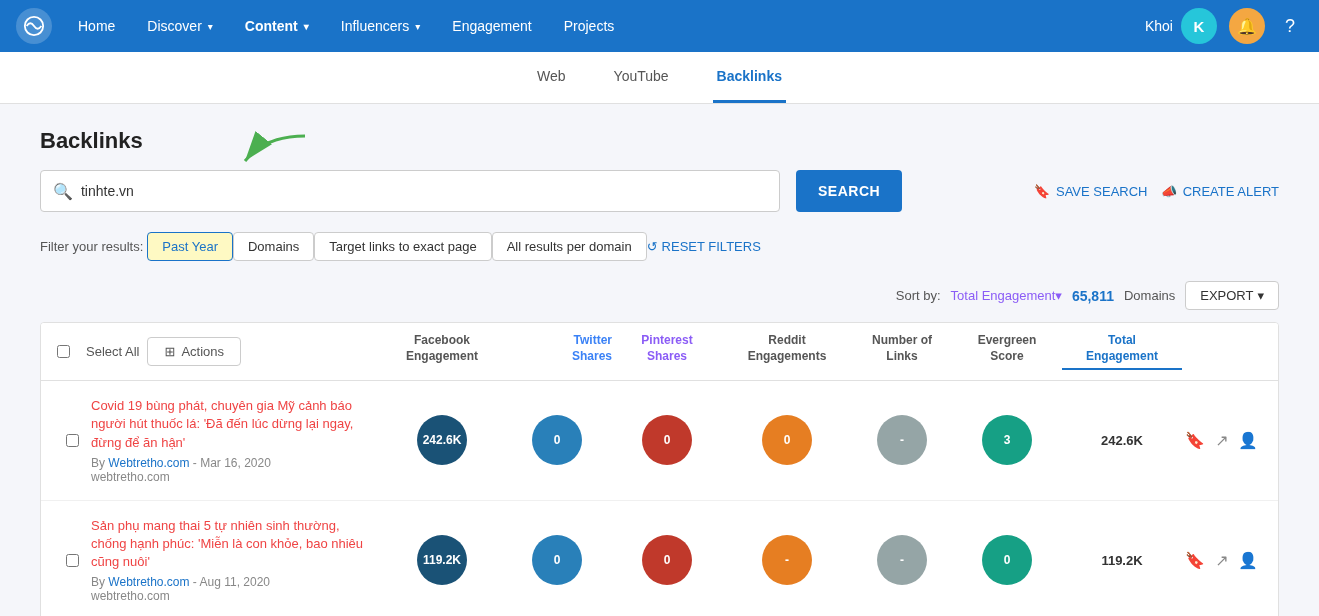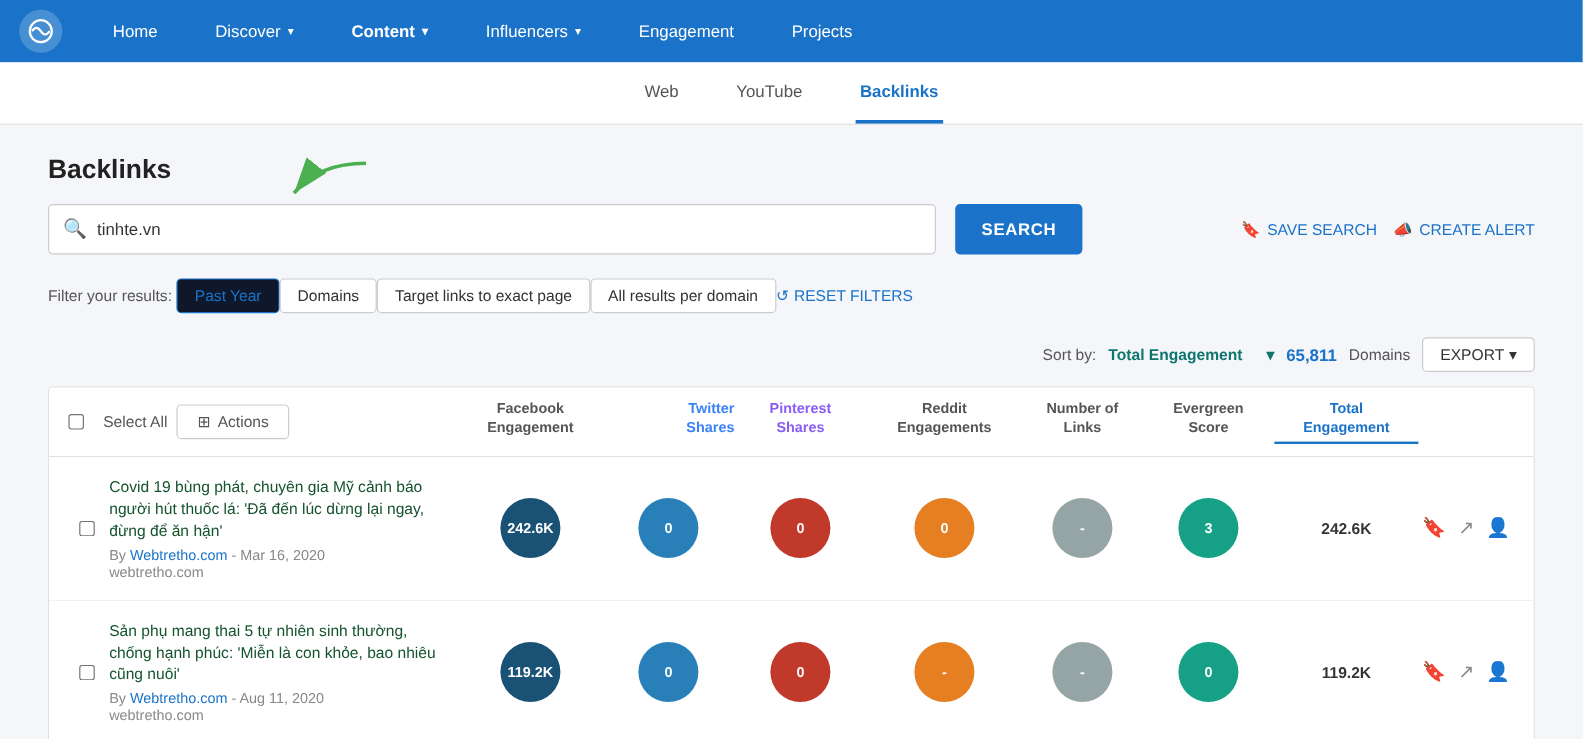--- a/index.html
+++ b/index.html
@@ -5,21 +5,21 @@
     * { box-sizing: border-box; margin: 0; padding: 0; }
     body { font-family: Arial, sans-serif; background: #f5f6fa; color: #333; font-size: 14px; }
 
     
     .navbar {
       background: #1a73c8;
       display: flex;
       align-items: center;
       height: 52px;
       padding: 0 16px;
-      gap: 20px;
+      gap: 4px;
     }
     .navbar .logo {
       width: 36px; height: 36px;
       background: rgba(255,255,255,0.2);
       border-radius: 50%;
       display: flex; align-items: center; justify-content: center;
       margin-right: 8px;
     }
     .navbar .logo svg { width: 22px; height: 22px; }
     .nav-item {
@@ -156,21 +156,21 @@
     .filter-btn {
       background: #fff;
       border: 1px solid #ccc;
       border-radius: 4px;
       padding: 6px 14px;
       font-size: 13px;
       color: #333;
       cursor: pointer;
     }
     .filter-btn.active {
-      background: #0f172a;
+      background: #fef9c3;
       border-color: #1a73c8;
       color: #1a73c8;
       font-weight: 500;
     }
     .reset-filters {
       background: none;
       border: none;
       color: #1a73c8;
       font-size: 13px;
       cursor: pointer;
@@ -185,27 +185,27 @@
       align-items: center;
       justify-content: flex-end;
       gap: 10px;
       margin-bottom: 12px;
       color: #555;
       font-size: 13px;
     }
     .sort-select {
       background: none;
       border: none;
-      color: #0f766e;
-      font-size: 13px;
-      cursor: pointer;
-      display: flex;
-      align-items: center;
-      gap: 20px;
-      font-weight: 700;
+      color: #8b5cf6;
+      font-size: 13px;
+      cursor: pointer;
+      display: flex;
+      align-items: center;
+      gap: 0;
+      font-weight: 400;
     }
     .results-count { color: #1a73c8; font-weight: bold; font-size: 14px; }
     .export-btn {
       background: #fff;
       border: 1px solid #ccc;
       border-radius: 4px;
       padding: 6px 14px;
       font-size: 13px;
       color: #333;
       cursor: pointer;
@@ -247,21 +247,21 @@
       grid-template-columns: 46px 1fr 120px 110px 110px 130px 100px 110px 120px 80px;
       align-items: center;
       border-bottom: 1px solid #f0f0f0;
       padding: 10px 0;
       background: #fff;
     }
     .chk-cell { display: flex; justify-content: center; align-items: center; }
     .article-cell { padding: 4px 10px 4px 4px; }
     .article-title {
       font-size: 13px;
-      color: #14532d;
+      color: #ef4444;
       font-weight: 500;
       margin-bottom: 4px;
       line-height: 1.4;
     }
     .article-meta {
       font-size: 12px;
       color: #888;
     }
     .article-meta a { color: #1a73c8; text-decoration: none; }
     .circle {
@@ -314,20 +314,28 @@
     <span>Content</span>
     <span class="chevron">▾</span>
   </div>
   <div class="nav-item">
     <span>Influencers</span>
     <span class="chevron">▾</span>
   </div>
   <div class="nav-item">Engagement</div>
   <div class="nav-item">Projects</div>
   <div class="nav-spacer"></div>
+  <div class="nav-right">
+    <div class="nav-user">
+      <span>Khoi</span>
+      <div class="avatar">K</div>
+    </div>
+    <div class="nav-bell">🔔</div>
+    <div class="nav-help">?</div>
+  </div>
 </nav>
 
 <div class="tabs-bar">
   <div class="tab">Web</div>
   <div class="tab">YouTube</div>
   <div class="tab active">Backlinks</div>
 </div>
 
 <div class="main">
   <div class="page-title">Backlinks</div>

